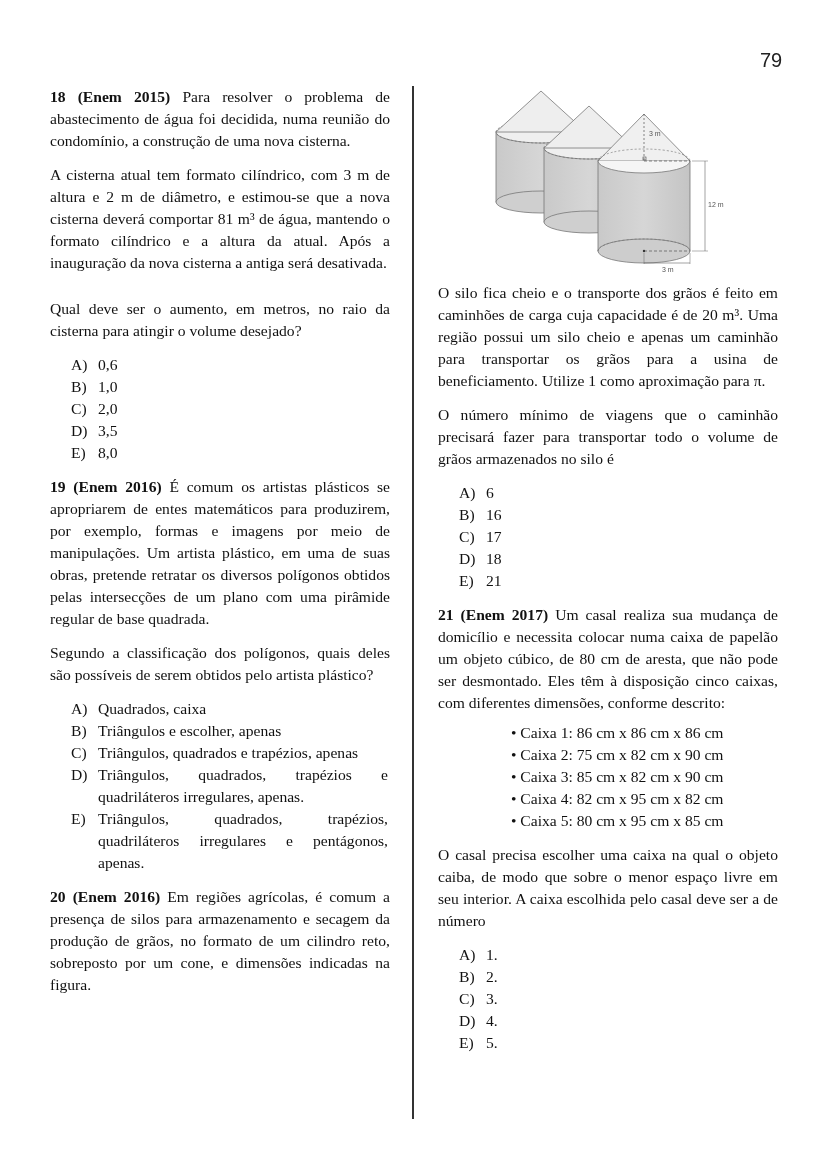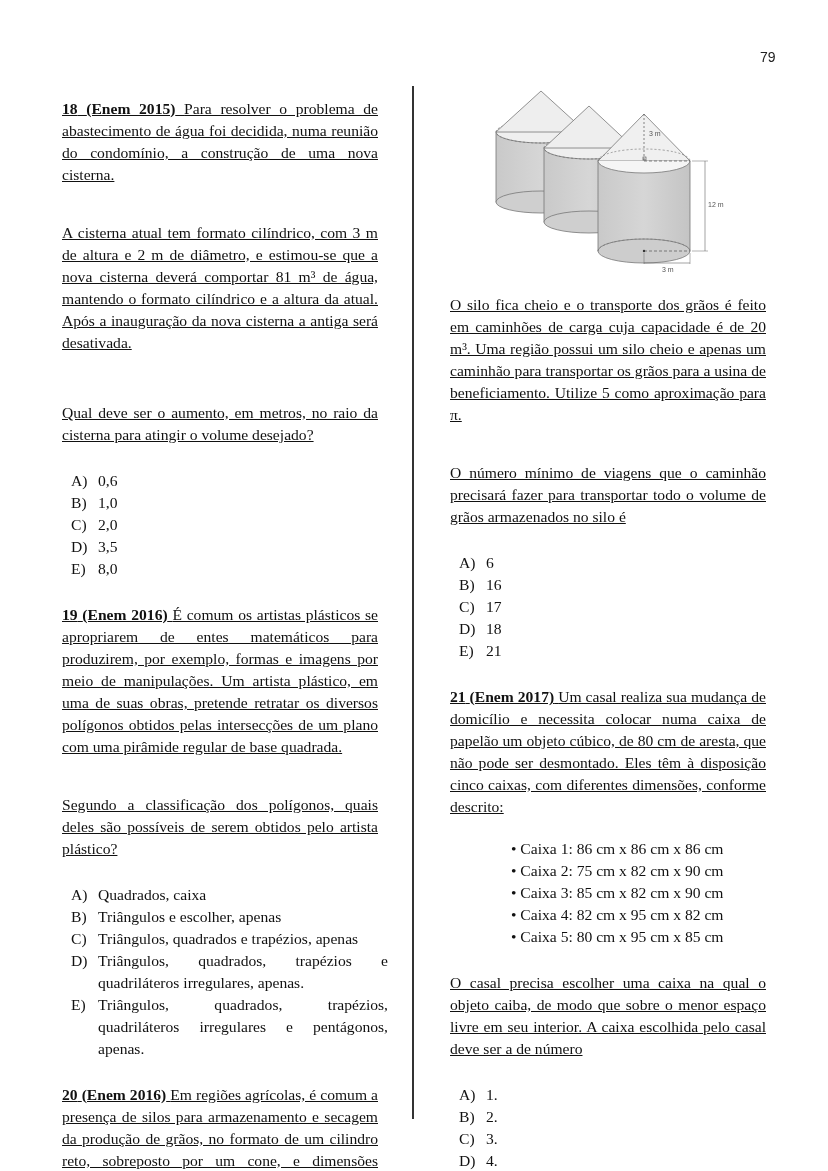--- a/index.html
+++ b/index.html
@@ -1,24 +1,24 @@
 <!DOCTYPE html>
 <html><head>
 <meta charset="utf-8">
 <style>
   html, body { margin:0; padding:0; background:#ffffff; }
   body { width:828px; height:1171px; position:relative; overflow:hidden;
          font-family:"Liberation Serif", "DejaVu Serif", serif; color:#111; }
   .page-num { position:absolute; left:760px; top:49px; font-family:"Liberation Sans", "DejaVu Sans", sans-serif;
-              font-size:14px; color:#222; }
+              font-size:20px; color:#222; }
   .col { position:absolute; top:86px; width:340px; font-size:15.6px; line-height:22px; }
   .col.left { left:50px; }
   .col.right { left:438px; }
   .divider { position:absolute; left:412px; top:86px; width:2px; height:1033px; background:#333; }
-  p { margin:12px; text-align:justify;text-decoration:underline; }
+  p { margin:0; text-align:justify; }
   p.just-last { text-align:justify; text-align-last:left; }
   .gap { height:12px; }
   .qnum { font-weight:bold; }
   ul.opts { list-style:none; margin:0; padding:0 0 0 21px; }
   ul.opts li { display:flex; }
   ul.opts li .lt { width:27px; flex:0 0 27px; }
   ul.opts li .tx { flex:1; text-align:justify; text-align-last:left; padding-right:2px; }
   ul.bullets { list-style:none; margin:0; padding:0 0 0 48px; }
   ul.bullets li { white-space:nowrap;margin-left:25px; }
   .figure { position:relative; width:340px; height:196px; }
@@ -153,21 +153,21 @@
         <line x1="198" y1="167" x2="214" y2="167" stroke="#666" stroke-width="0.5"></line>
         <line x1="211" y1="77" x2="211" y2="167" stroke="#666" stroke-width="0.6"></line>
       </g>
       <text x="155" y="52" class="fig-label">3 m</text>
       <text x="214" y="123" class="fig-label">12 m</text>
       <text x="168" y="188" class="fig-label">3 m</text>
     </svg>
   </div>
 
   <section>
-    <p class="just-last">O silo fica cheio e o transporte dos grãos é feito em caminhões de carga cuja capacidade é de 20 m³. Uma região possui um silo cheio e apenas um caminhão para transportar os grãos para a usina de beneficiamento. Utilize 5 como aproximação para π.</p>
+    <p class="just-last">O silo fica cheio e o transporte dos grãos é feito em caminhões de carga cuja capacidade é de 20 m³. Uma região possui um silo cheio e apenas um caminhão para transportar os grãos para a usina de beneficiamento. Utilize 1 como aproximação para π.</p>
     <div class="gap"></div>
     <p class="just-last">O número mínimo de viagens que o caminhão precisará fazer para transportar todo o volume de grãos armazenados no silo é</p>
     <div class="gap"></div>
     <ul class="opts">
       <li>
           <span class="lt">A)</span>
           <span class="tx">6</span>
         </li>
       <li>
           <span class="lt">B)</span>

